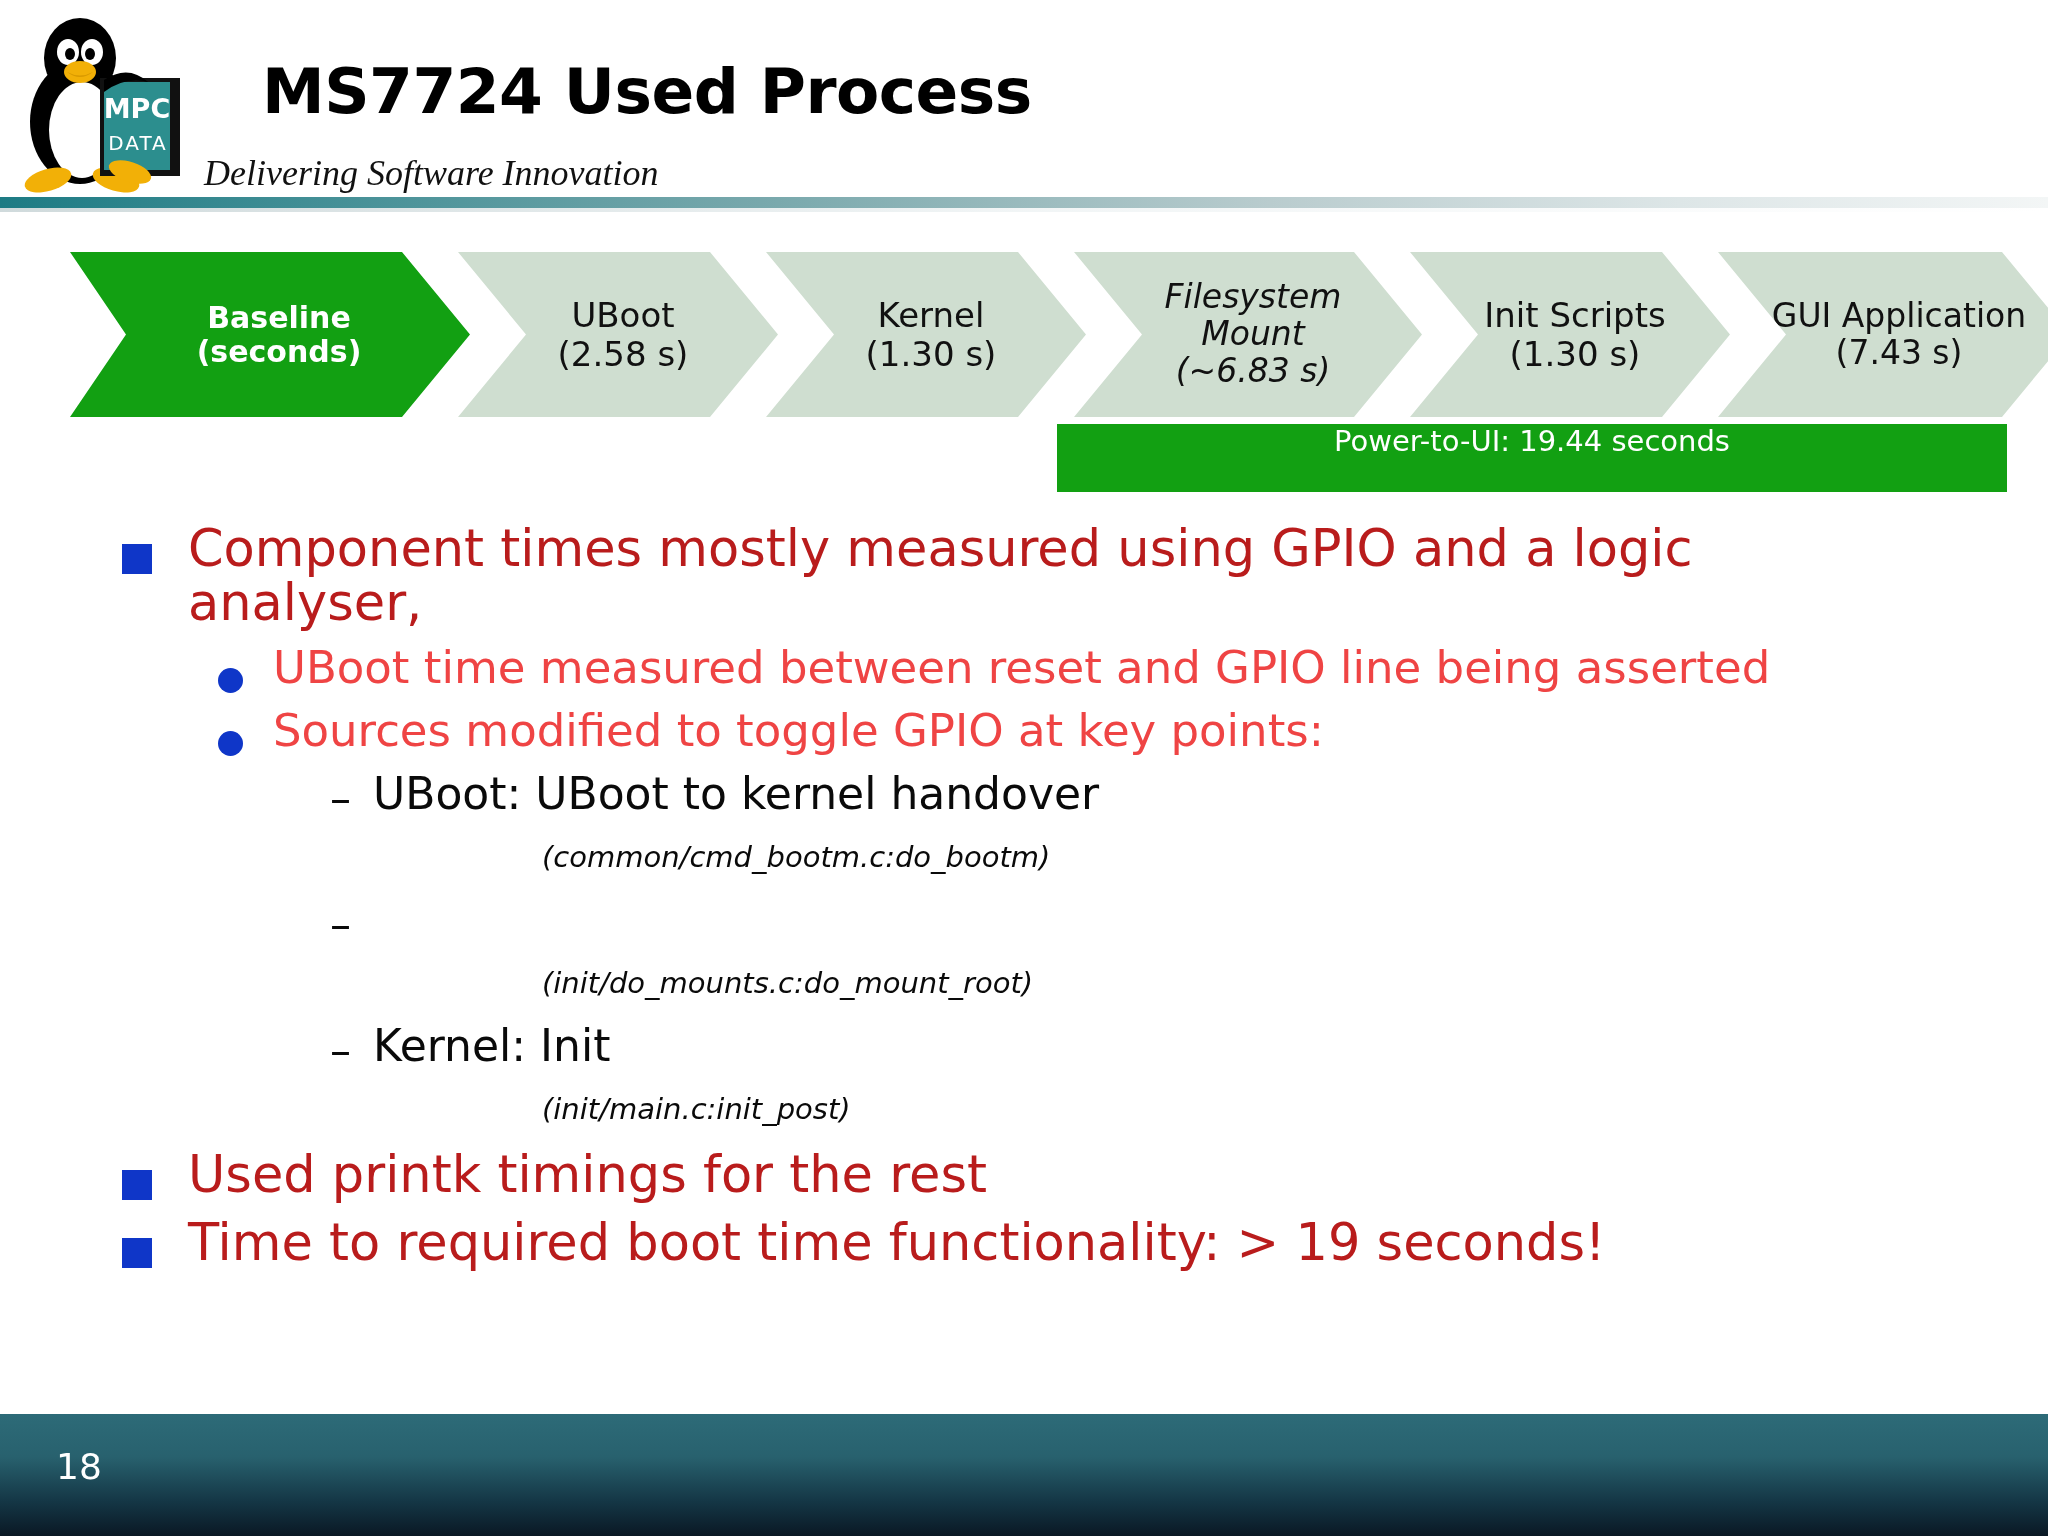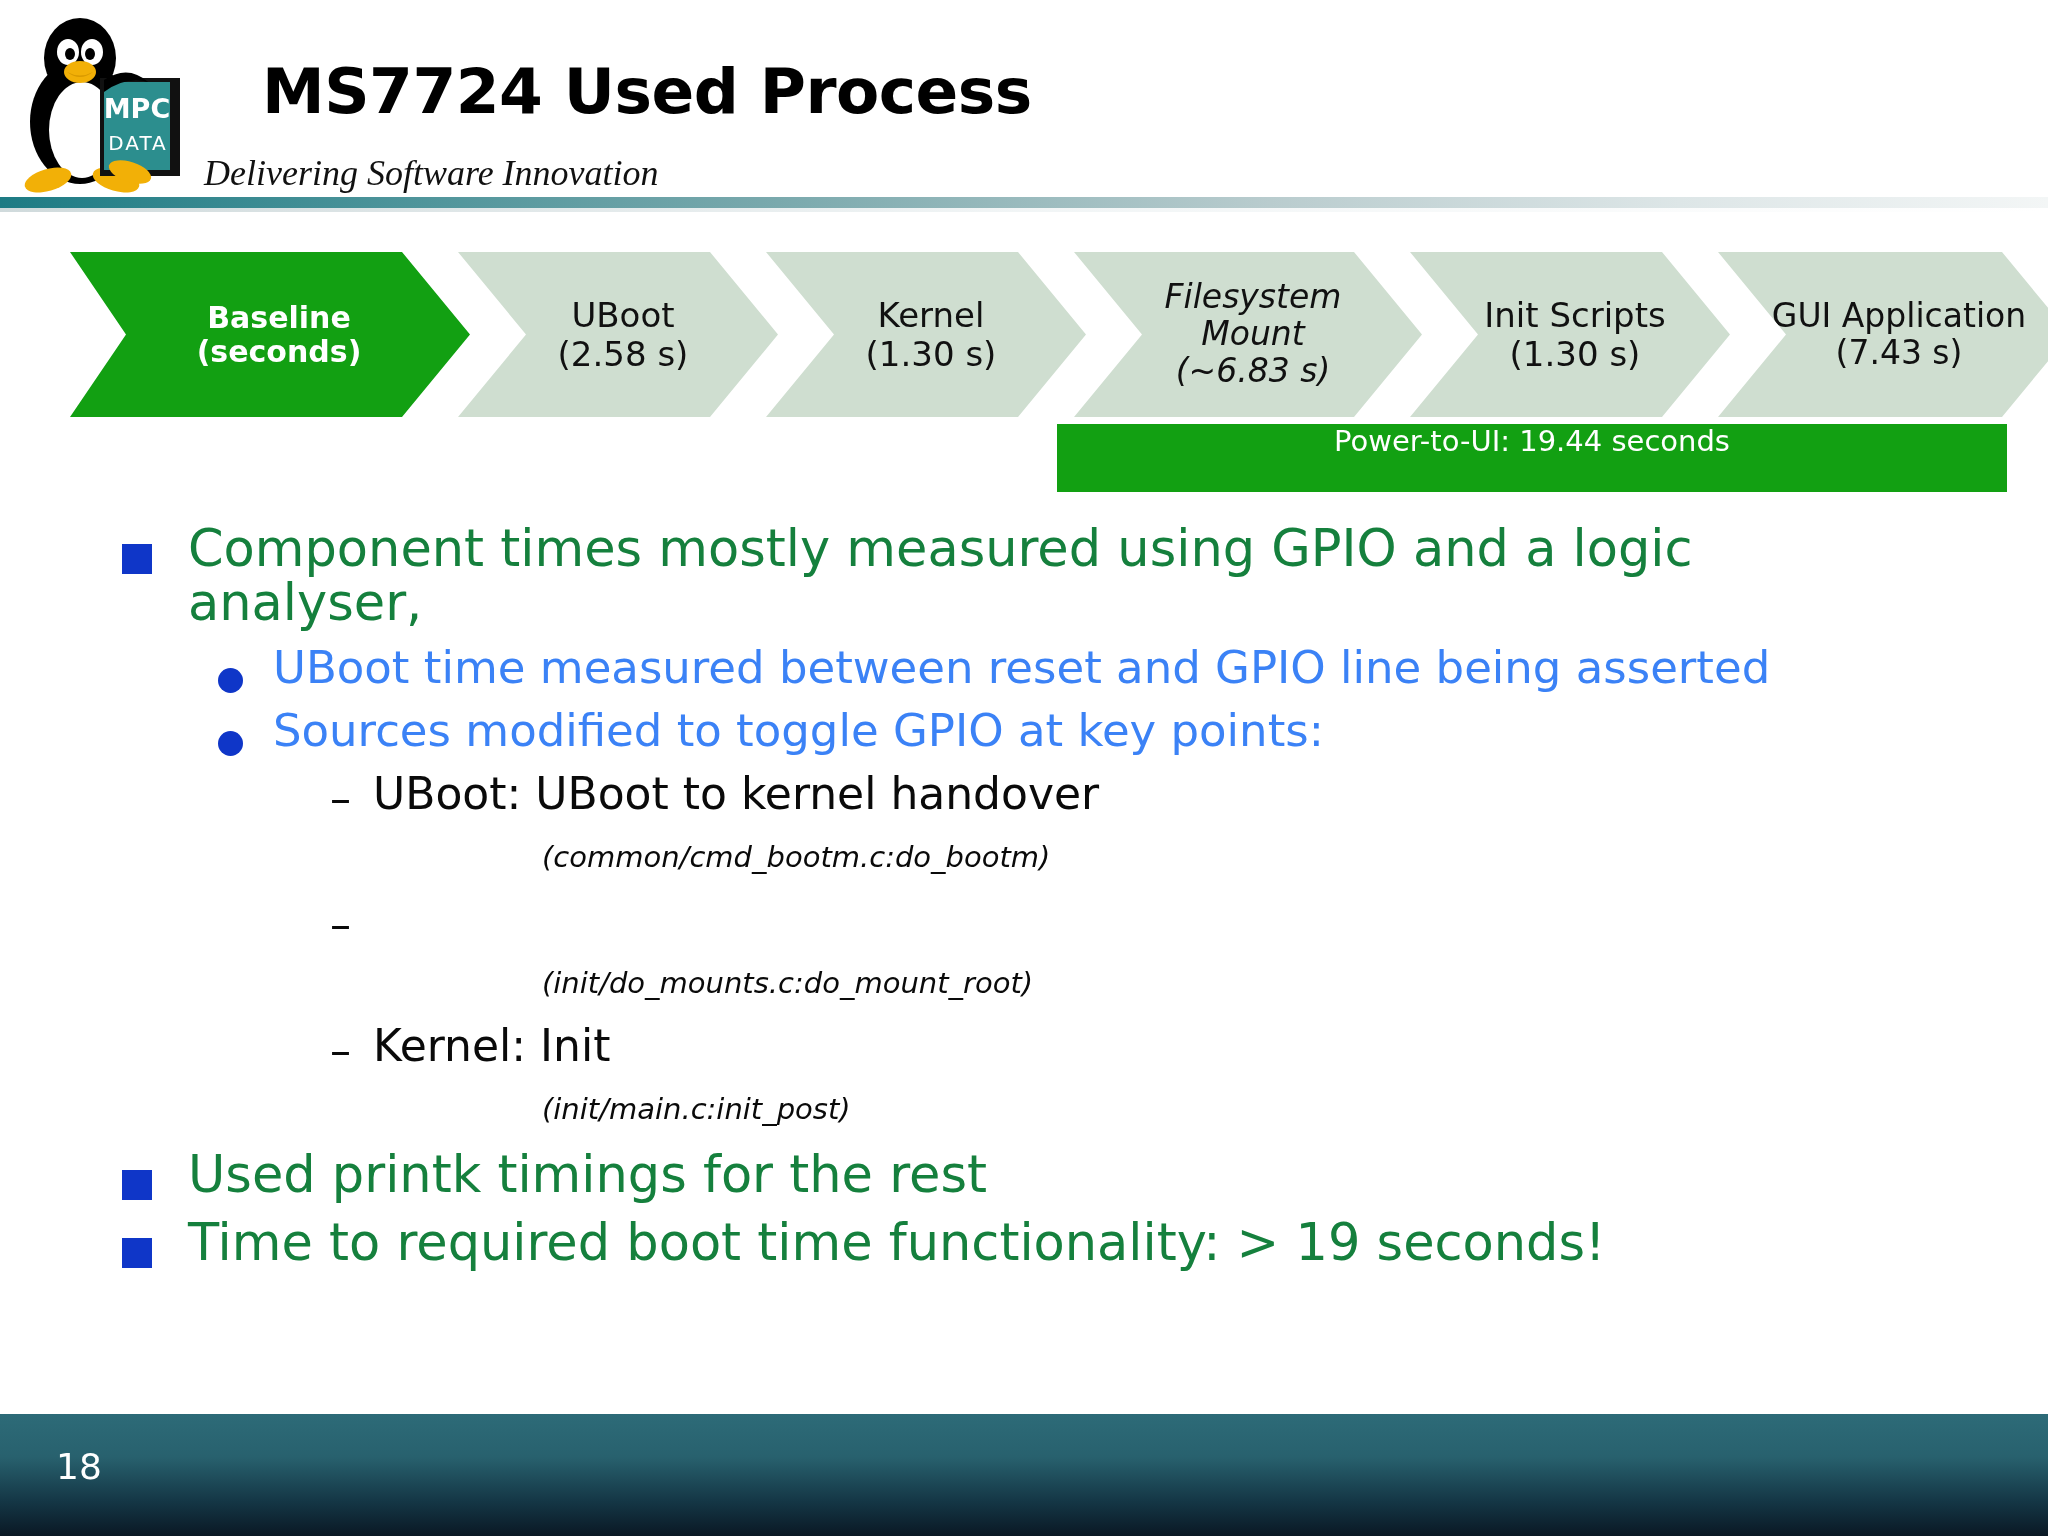--- a/index.html
+++ b/index.html
@@ -138,37 +138,37 @@
   .l1 .marker {
     width: 30px; height: 30px;
     background: #0f36c8;
     margin-top: 22px;
     margin-right: 36px;
     flex: 0 0 auto;
   }
   .l1 .txt {
     font-size: 51px;
     line-height: 1.06;
-    color: #15803d;
+    color: #b91c1c;
     max-width: 1745px;
   }
 
   .l2 { margin-left: 218px; margin-bottom: 4px; }
   .l2 .marker {
     width: 25px; height: 25px;
     border-radius: 50%;
     background: #0f36c8;
     margin-top: 24px;
     margin-right: 30px;
     flex: 0 0 auto;
   }
   .l2 .txt {
     font-size: 45px;
     line-height: 1.07;
-    color: #3b82f6;
+    color: #ef4444;
     max-width: 1560px;
   }
 
   .l3 { margin-left: 330px; margin-bottom: 2px; }
   .l3 .marker {
     font-size: 42px;
     line-height: 1;
     color: #0a0a0a;
     margin-top: 8px;
     margin-right: 22px;

